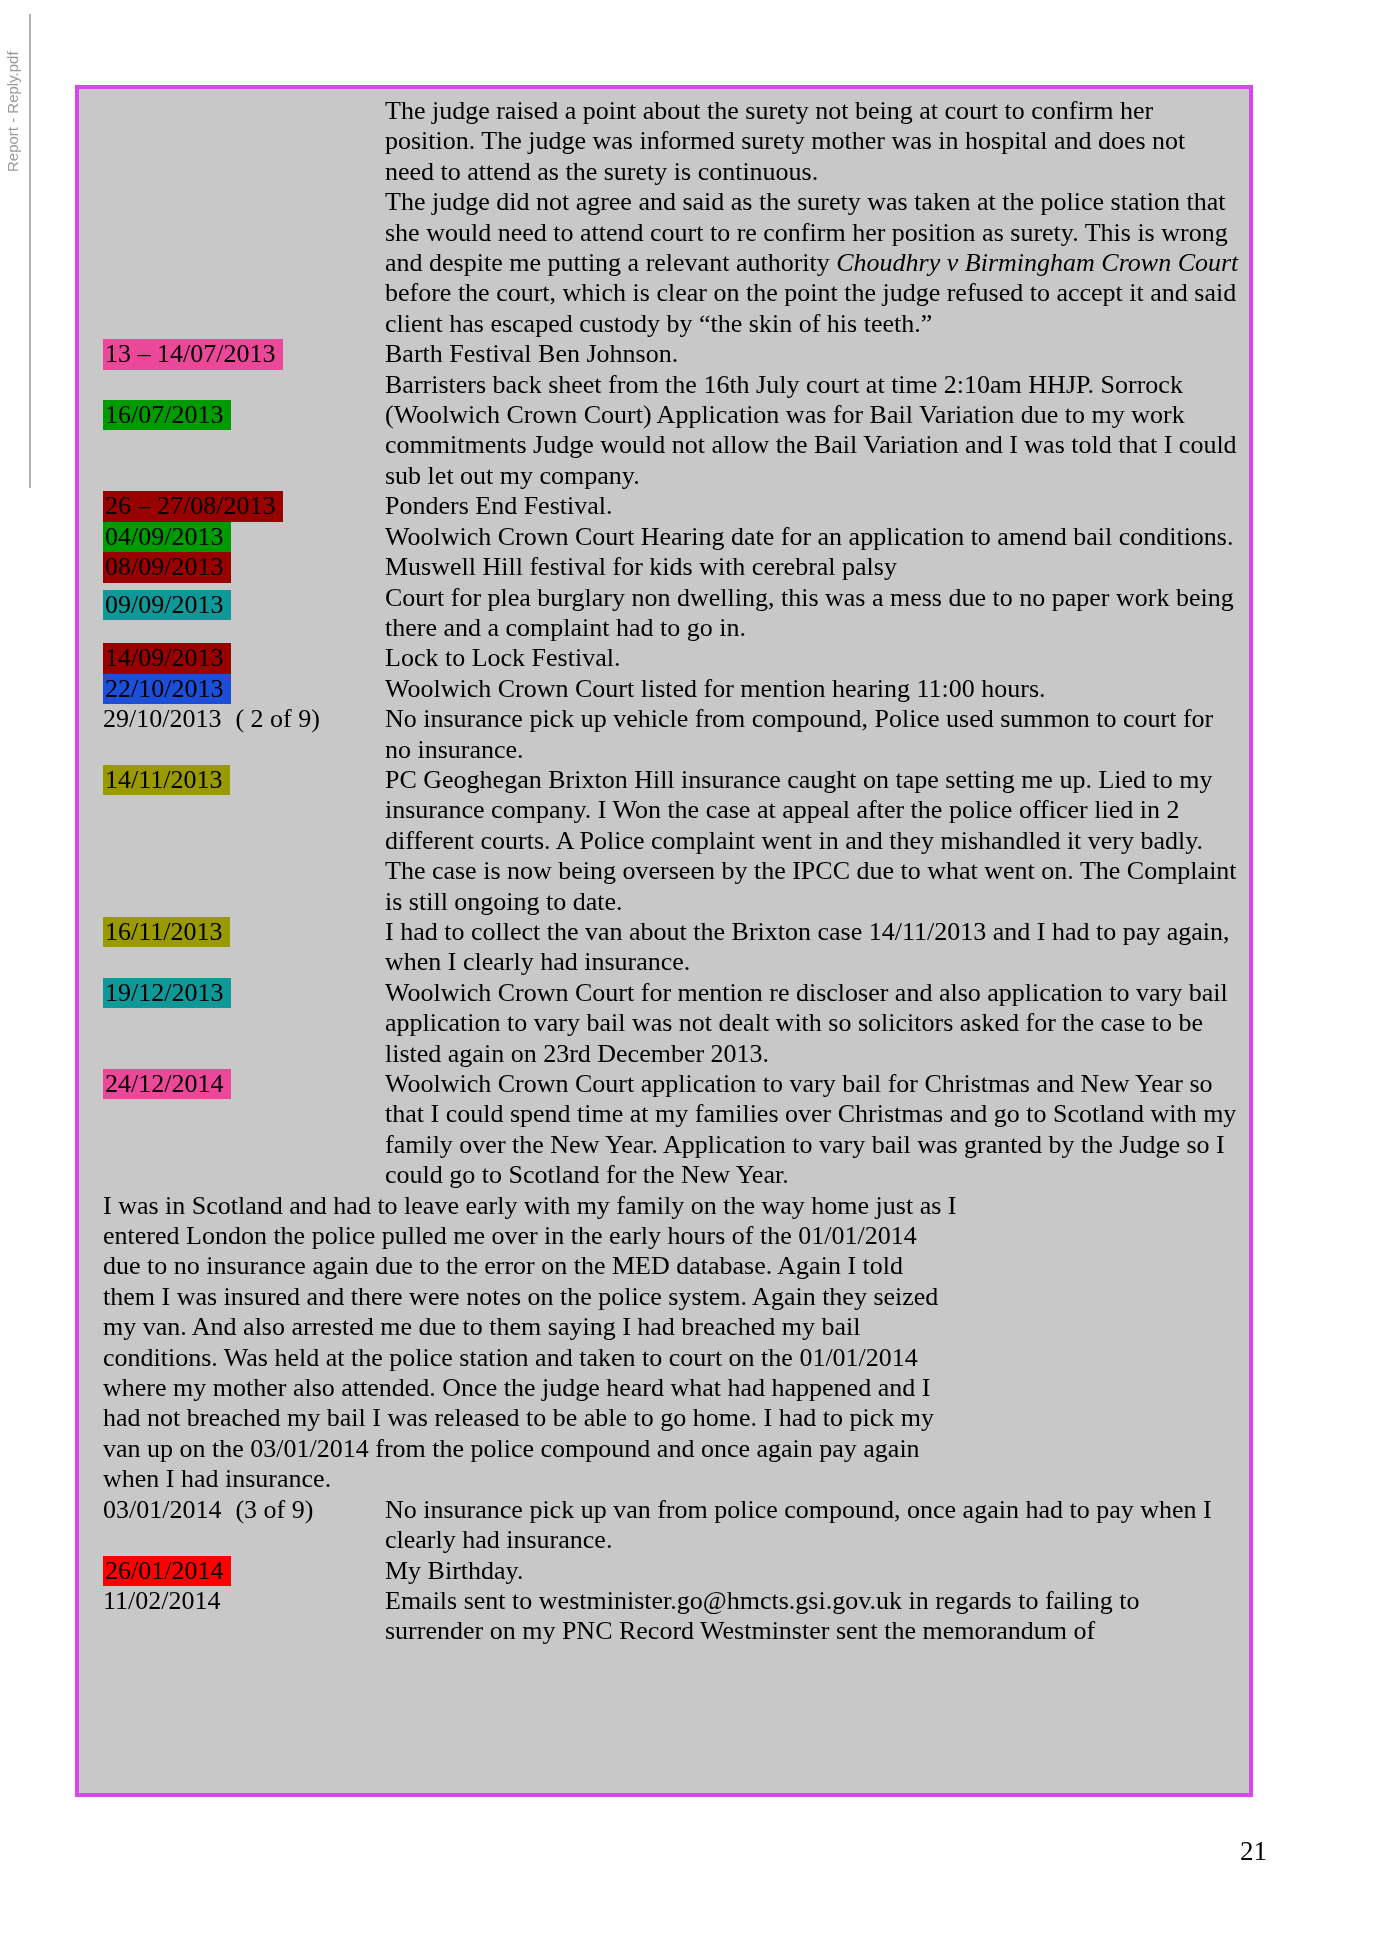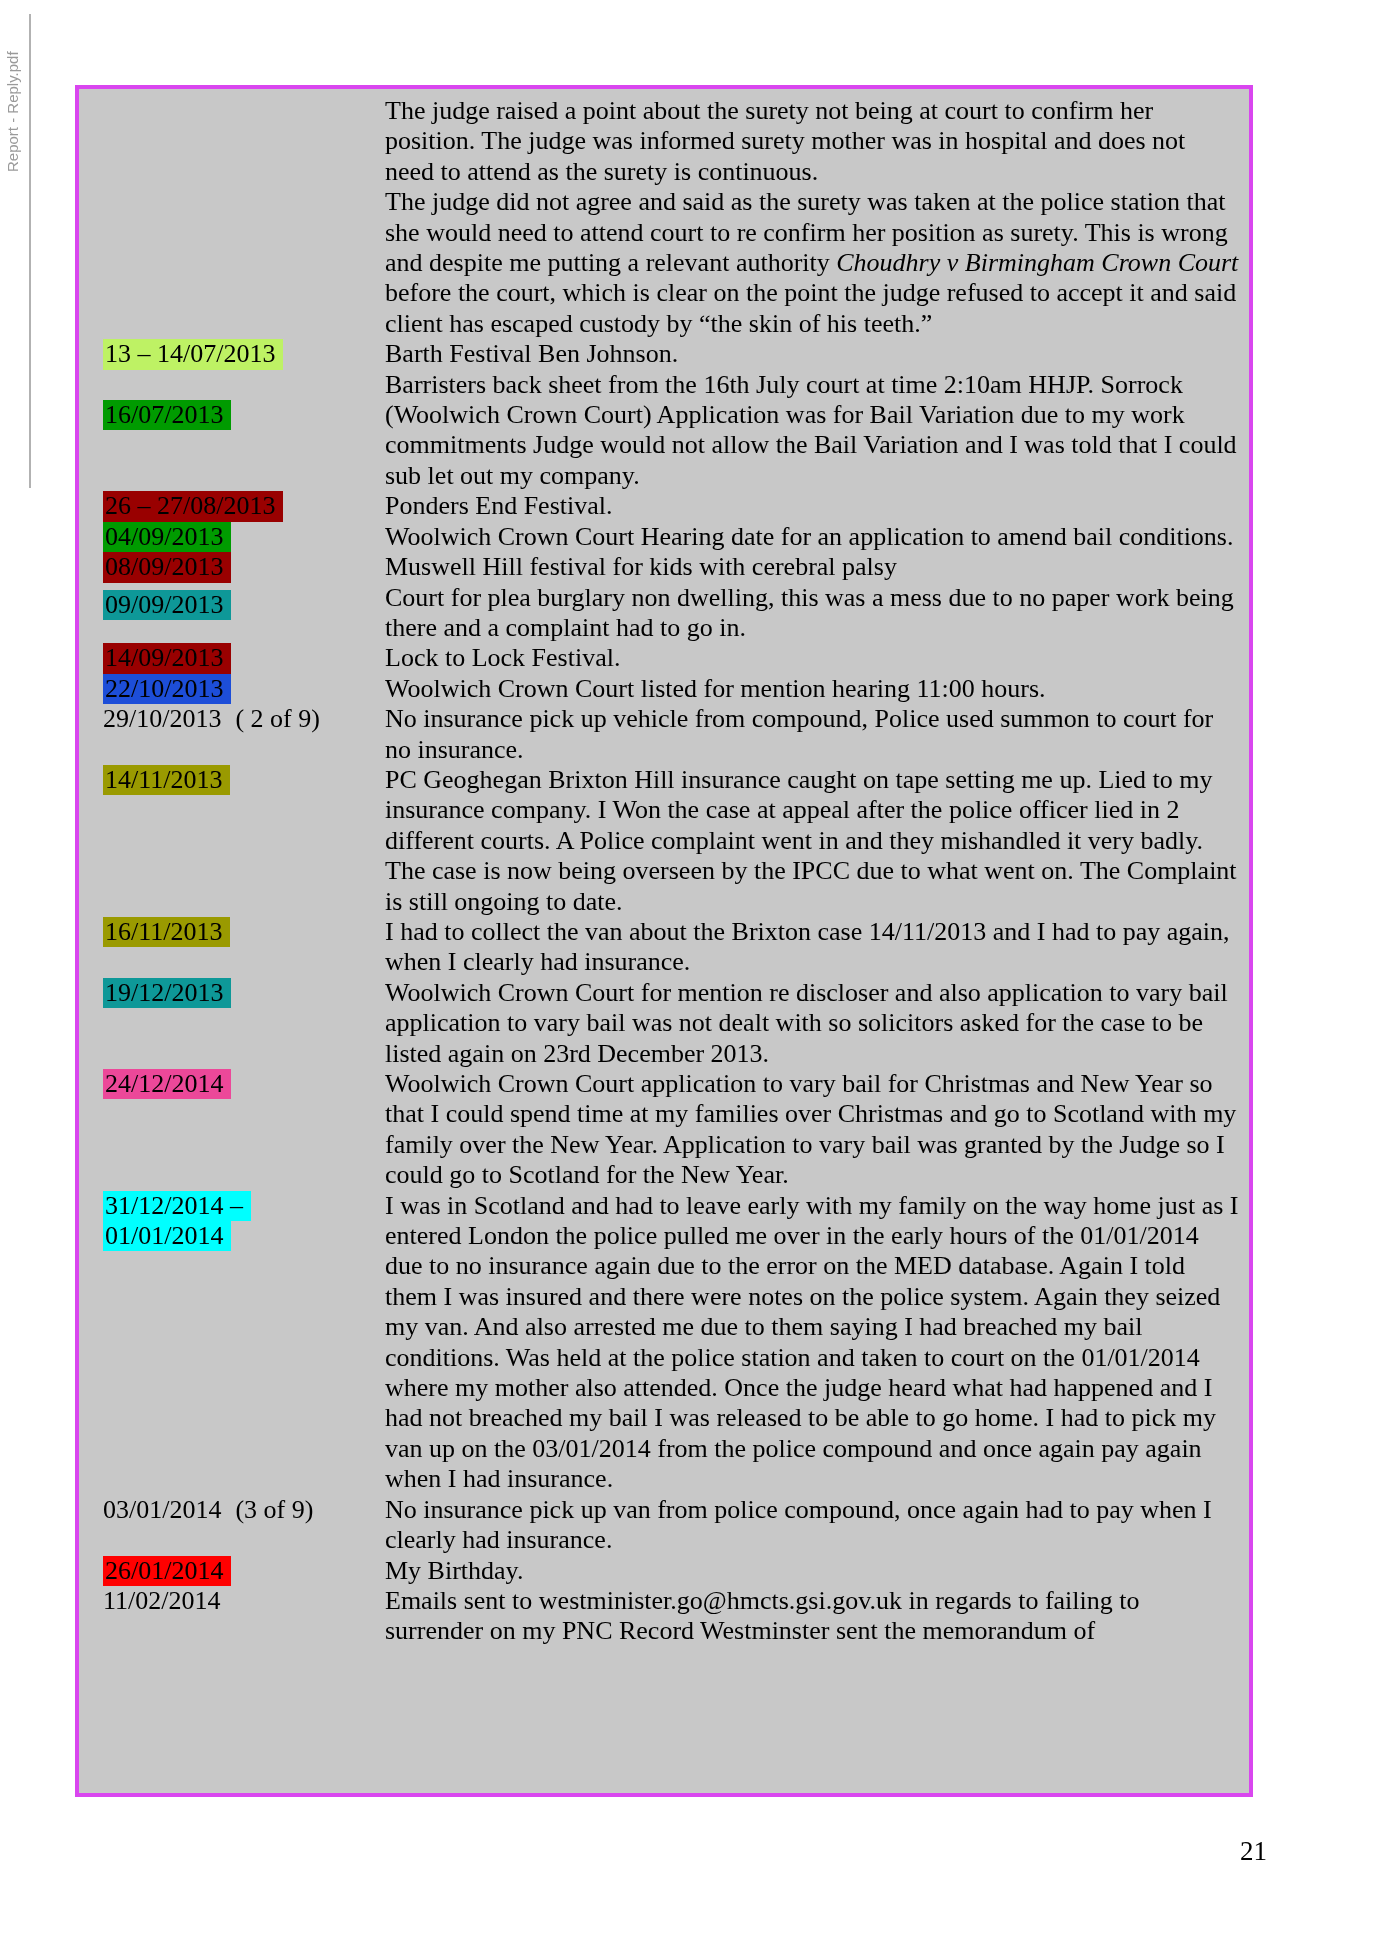--- a/index.html
+++ b/index.html
@@ -71,21 +71,21 @@
   <div class="doc-box">
       <div class="row">
         <div class="date-col"></div>
         <div class="desc-col">
           <div class="para"><span>The judge raised a point about the surety not being at court to confirm her position. The judge was informed surety mother was in hospital and does not need to attend as the surety is continuous.</span></div>
           <div class="para"><span>The judge did not agree and said as the surety was taken at the police station that she would need to attend court to re confirm her position as surety. This is wrong and despite me putting a relevant authority </span><i>Choudhry v Birmingham Crown Court</i><span> before the court, which is clear on the point the judge refused to accept it and said client has escaped custody by “the skin of his teeth.”</span></div>
         </div>
       </div>
       <div class="row">
         <div class="date-col">
-          <div class="date-line"><span class="date" style="background: #bef264;">13 – 14/07/2013</span></div>
+          <div class="date-line"><span class="date" style="background: #ec4899;">13 – 14/07/2013</span></div>
         </div>
         <div class="desc-col">
           <div class="para"><span>Barth Festival Ben Johnson.</span></div>
         </div>
       </div>
       <div class="row">
         <div class="date-col">
           <div class="date-line"><span class="date" style="background: rgb(0, 155, 0); margin-top: 30px;">16/07/2013</span></div>
         </div>
         <div class="desc-col">
@@ -174,24 +174,20 @@
       </div>
       <div class="row">
         <div class="date-col">
           <div class="date-line"><span class="date" style="background: #ec4899;">24/12/2014</span></div>
         </div>
         <div class="desc-col">
           <div class="para"><span>Woolwich Crown Court application to vary bail for Christmas and New Year so that I could spend time at my families over Christmas and go to Scotland with my family over the New Year. Application to vary bail was granted by the Judge so I could go to Scotland for the New Year.</span></div>
         </div>
       </div>
       <div class="row">
-        <div class="date-col">
-          <div class="date-line"><span class="date" style="background: rgb(0, 255, 255);">31/12/2014 –</span></div>
-          <div class="date-line"><span class="date" style="background: rgb(0, 255, 255);">01/01/2014</span></div>
-        </div>
         <div class="desc-col">
           <div class="para"><span>I was in Scotland and had to leave early with my family on the way home just as I entered London the police pulled me over in the early hours of the 01/01/2014 due to no insurance again due to the error on the MED database. Again I told them I was insured and there were notes on the police system. Again they seized my van. And also arrested me due to them saying I had breached my bail conditions.  Was held at the police station and taken to court on the 01/01/2014 where my mother also attended. Once the judge heard what had happened and I had not breached my bail I was released to be able to go home.  I had to pick my van up on the 03/01/2014 from the police compound and once again pay again when I had insurance.</span></div>
         </div>
       </div>
       <div class="row">
         <div class="date-col">
           <div class="date-line"><span class="date plain">03/01/2014</span><span class="note">(3 of 9)</span></div>
         </div>
         <div class="desc-col">
           <div class="para"><span>No insurance pick up van from police compound, once again had to pay when I clearly had insurance.</span></div>

